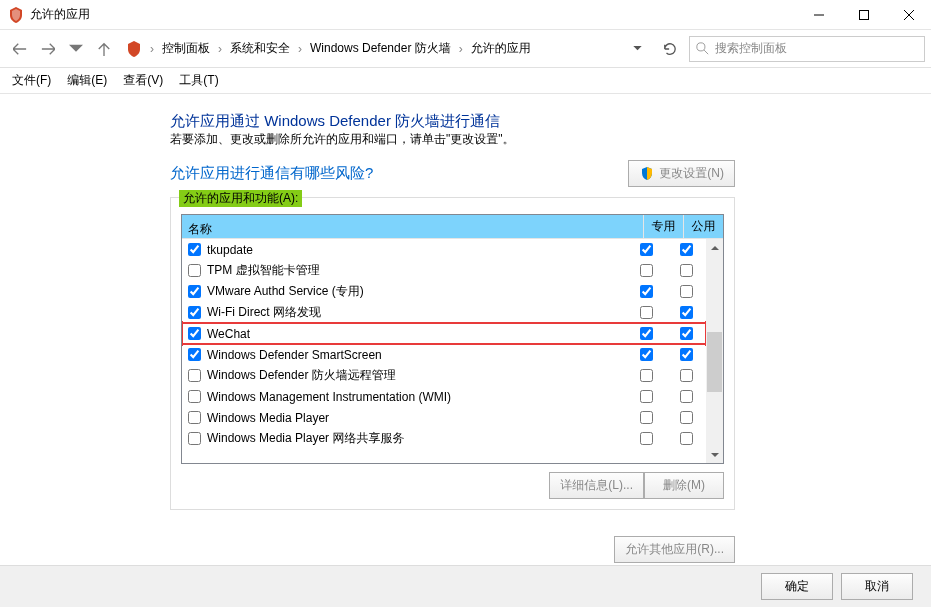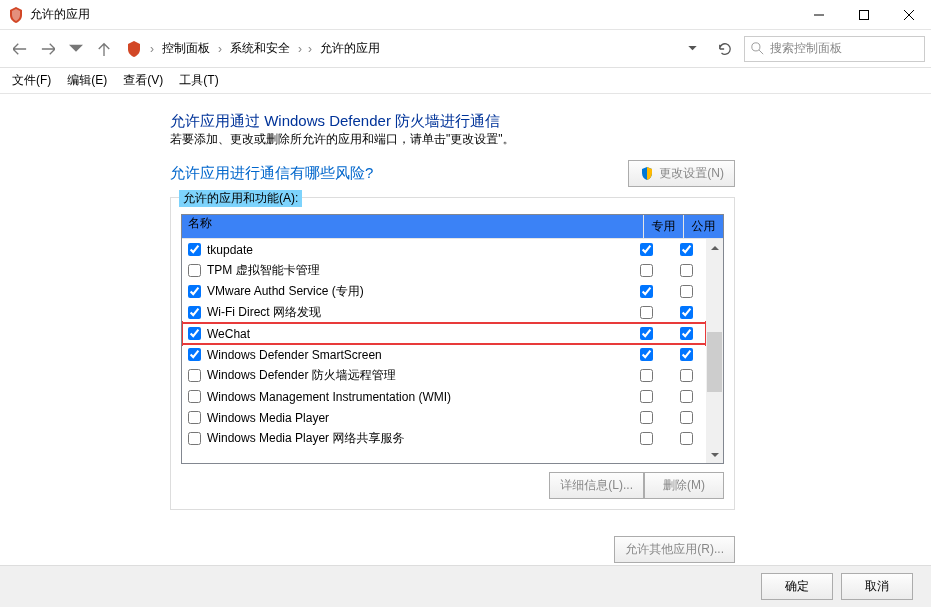--- a/index.html
+++ b/index.html
@@ -18,41 +18,41 @@
 .navbar { height: 38px; display: flex; align-items: center; padding: 0 6px; border-bottom: 1px solid #e1e1e1; }
 .nav-btn { width: 28px; height: 28px; display: flex; align-items: center; justify-content: center; color: #777; }
 .nav-btn svg { width: 14px; height: 14px; }
 .breadcrumb-wrap { flex: 1; display: flex; align-items: center; margin: 0 4px; height: 26px; }
 .breadcrumb { display: flex; align-items: center; padding-left: 4px; gap: 2px; }
 .bc-icon { width: 16px; height: 16px; margin-right: 4px; }
 .bc-item { padding: 2px 4px; }
 .bc-sep { color: #888; padding: 0 2px; }
 .bc-dd { width: 20px; display: flex; align-items: center; justify-content: center; color: #555; margin-left: auto; }
 .refresh-btn { width: 30px; height: 26px; display: flex; align-items: center; justify-content: center; margin: 0 4px; }
-.searchbox { width: 181px; height: 26px; border: 1px solid #ccc; display: flex; align-items: center; padding: 2px 6px; color: #888; }
+.searchbox { width: 236px; height: 26px; border: 1px solid #ccc; display: flex; align-items: center; padding: 2px 6px; color: #888; }
 .searchbox svg { width: 13px; height: 13px; margin-right: 6px; }
 
 
 .menubar { height: 26px; display: flex; align-items: center; padding: 0 4px; gap: 0; border-bottom: 1px solid #e5e5e5; }
 .menu-item { padding: 2px 8px; }
 
 
 .content { padding: 18px 0 0 170px; }
 .page-title { color: #003399; font-size: 15px; }
 .page-desc { font-size: 12px; margin-bottom: 12px; }
 .risk-row { display: flex; align-items: center; justify-content: space-between; width: 565px; margin-bottom: 10px; }
 .risk-link { color: #0066cc; font-size: 15px; }
 .btn { background: linear-gradient(#fdfdfd,#ececec); border: 1px solid #acacac; padding: 4px 10px; font-size: 12px; display: inline-flex; align-items: center; gap: 4px; }
 .btn.disabled { color: #888; }
 
 
 .groupbox { border: 1px solid #ddd; width: 565px; padding: 8px 10px 10px 10px; position: relative; }
-.group-title { position: absolute; top: -8px; left: 8px; background: #7dd3fc; padding: 0 4px; font-size: 12px; }
+.group-title { position: absolute; top: -8px; left: 8px; background: #84cc16; padding: 0 4px; font-size: 12px; }
 .listwrap { border: 1px solid #828790; height: 250px; margin-top: 8px; position: relative; }
-.listhead { display: flex; border-bottom: 1px solid #e5e5e5; background: #3b82f6; height: 24px; align-items: flex-start; position: relative; }
+.listhead { display: flex; border-bottom: 1px solid #e5e5e5; background: #7dd3fc; height: 24px; align-items: flex-end; position: relative; }
 .lh-name { flex: 1; padding-left: 6px; font-size: 12px; }
 .lh-col { width: 40px; text-align: center; font-size: 12px; border-left: 1px solid #e5e5e5; height: 100%; display: flex; align-items: center; justify-content: center; }
 .list-scroll { position: absolute; top: 24px; left: 0; right: 17px; bottom: 0; overflow: hidden; }
 .row { display: flex; align-items: center; height: 21px; padding-left: 6px; }
 .row.highlight { outline: 2px solid #e83a3a; outline-offset: -1px; position: relative; z-index: 5; }
 .row.highlight::before { content:""; position:absolute; left:-12px; top:-1px; bottom:-1px; width: 12px; outline: 2px solid #e83a3a; outline-offset:-1px; }
 .row.highlight::after { content:""; position:absolute; right:-17px; top:-1px; bottom:-1px; width: 17px; outline: 2px solid #e83a3a; outline-offset:-1px; }
 .row input.chk { margin-right: 6px; width: 13px; height: 13px; }
 .row .name { flex: 1; font-size: 12px; }
 .row .colchk { width: 40px; display: flex; justify-content: center; }
@@ -130,20 +130,21 @@
   <div class="breadcrumb-wrap">
     <div class="breadcrumb">
       <span class="bc-icon"><svg viewBox="0 0 16 16">
             <path fill="#d24726" d="M8 0l6 3v5c0 4-2.5 6.5-6 8-3.5-1.5-6-4-6-8V3z"></path>
           </svg></span>
       <span class="bc-sep">›</span>
       <span class="bc-item">控制面板</span>
       <span class="bc-sep">›</span>
       <span class="bc-item">系统和安全</span>
       <span class="bc-sep">›</span>
+      <span class="bc-item">Windows Defender 防火墙</span>
       <span class="bc-sep">›</span>
       <span class="bc-item">允许的应用</span>
     </div>
     <div class="bc-dd">
         <svg viewBox="0 0 10 6" width="9" height="5">
           <path fill="currentColor" d="M0 0l5 5 5-5z"></path>
         </svg>
       </div>
   </div>
   <div class="refresh-btn">

